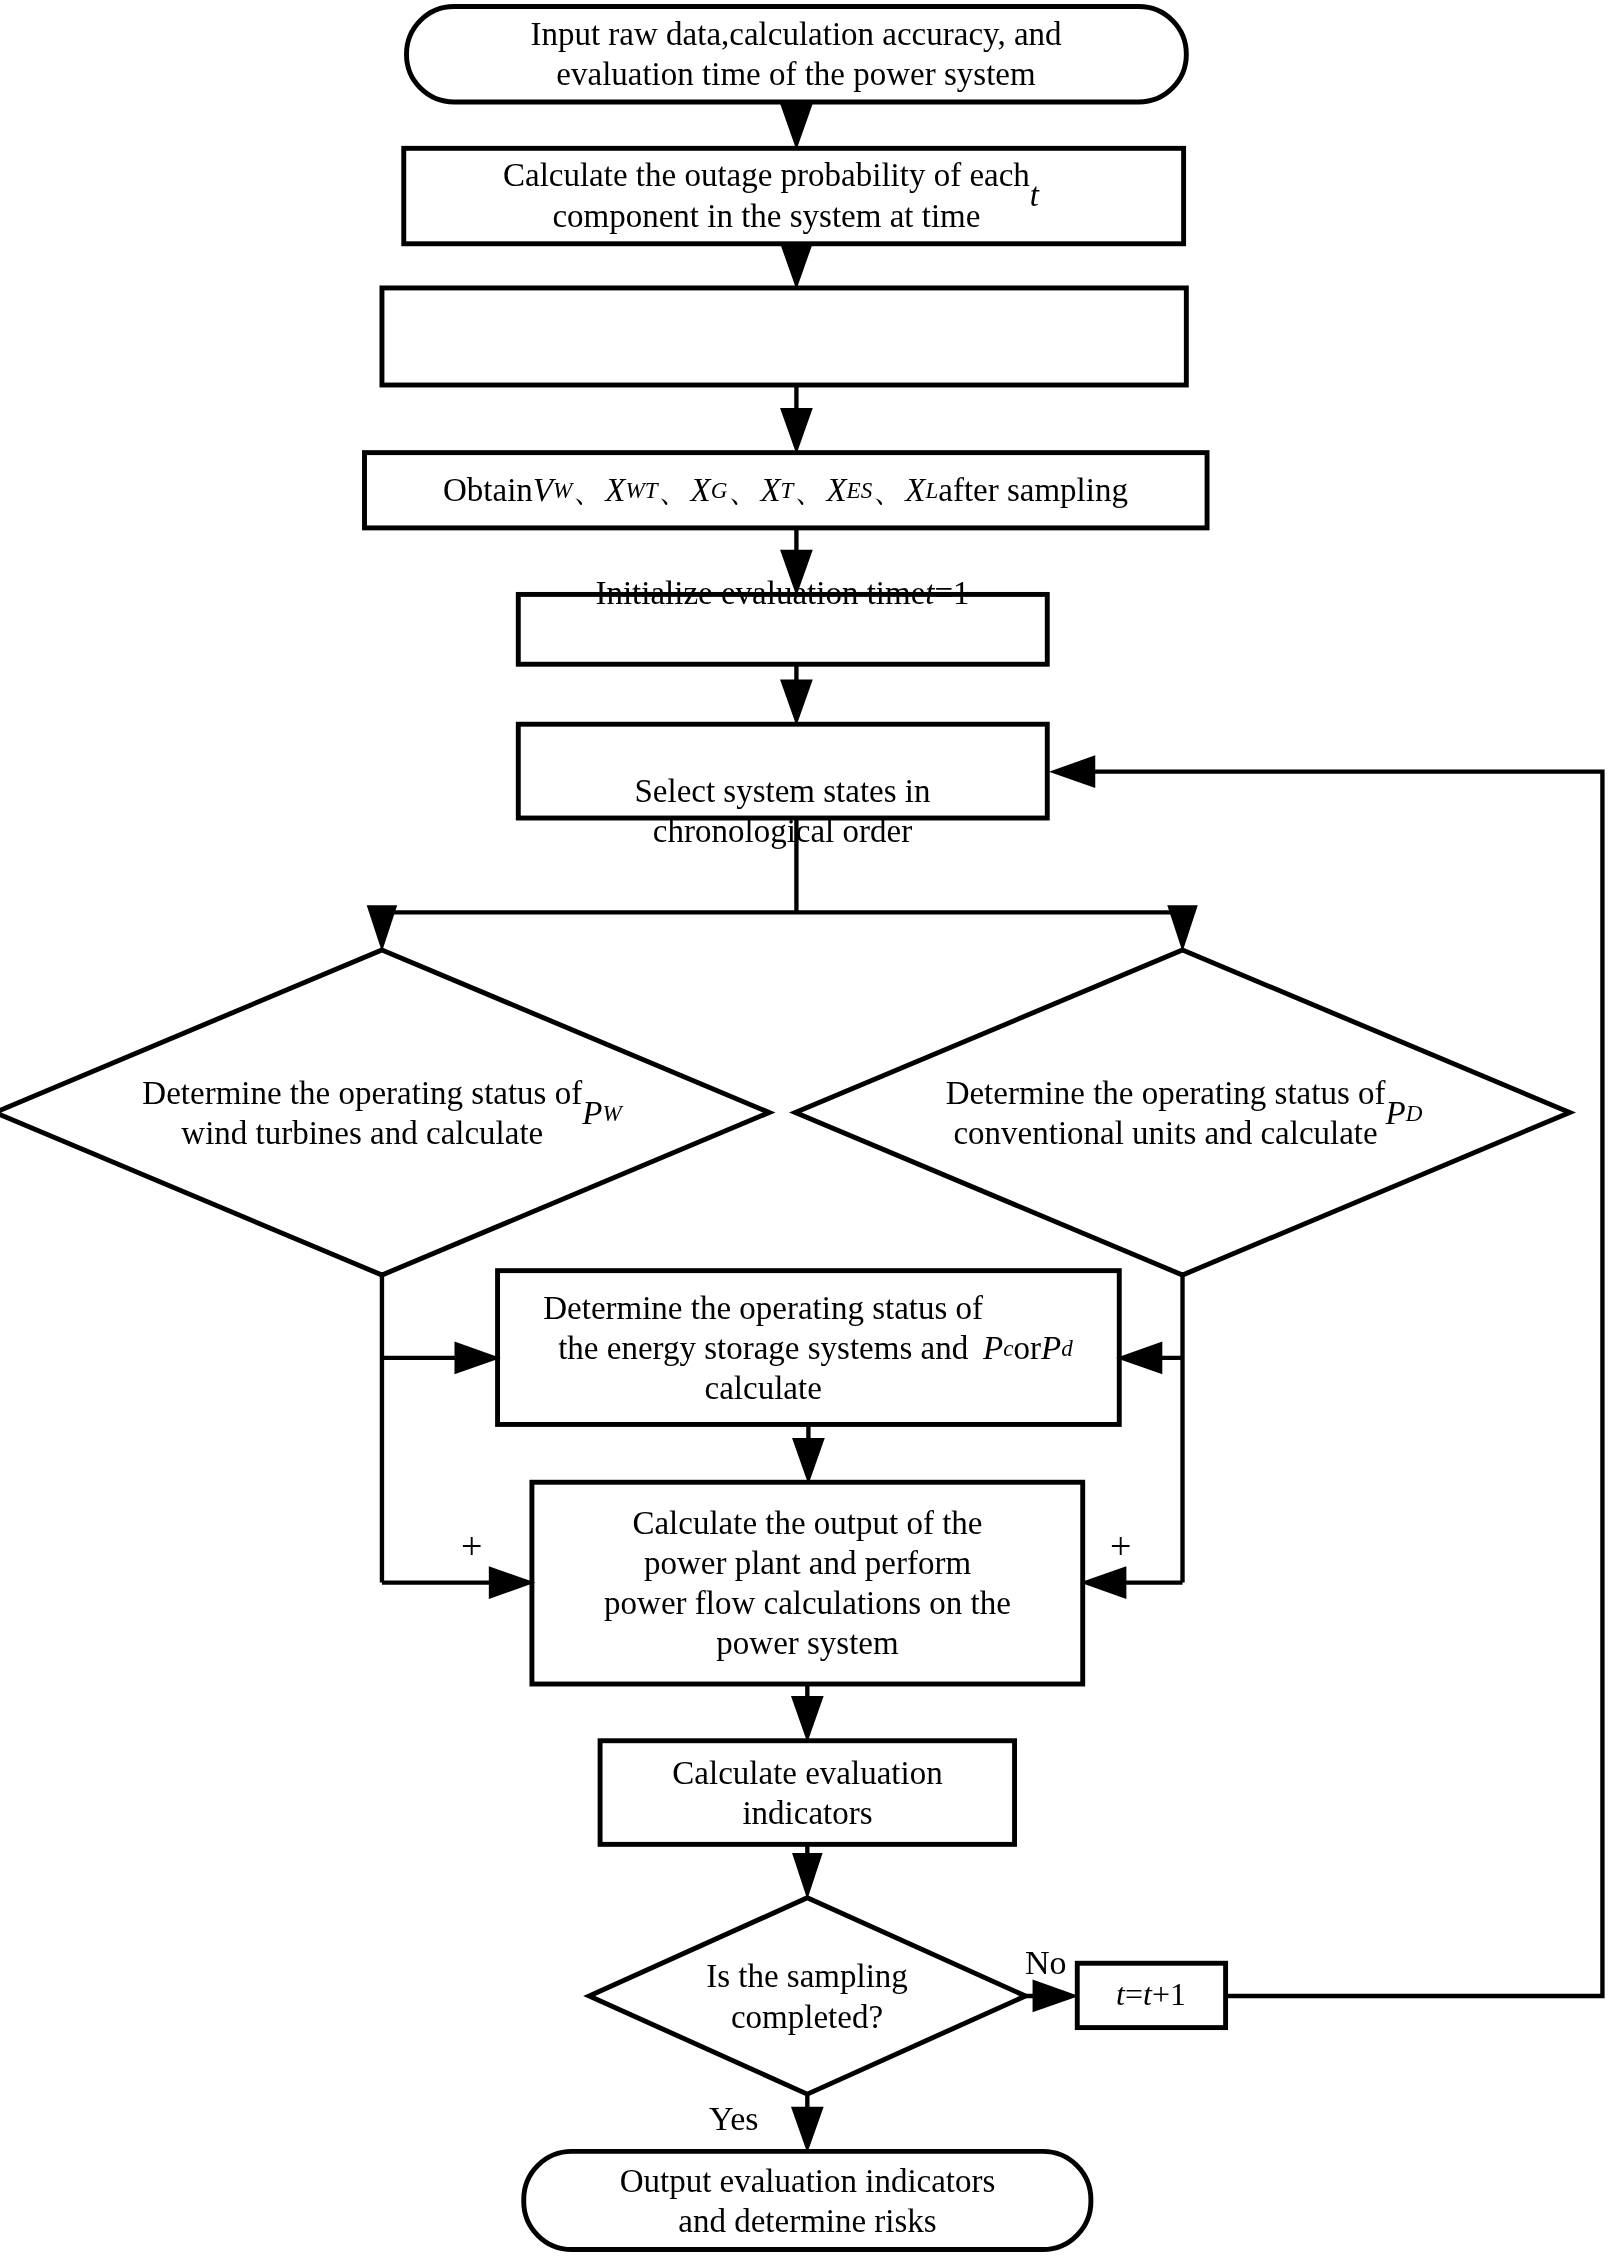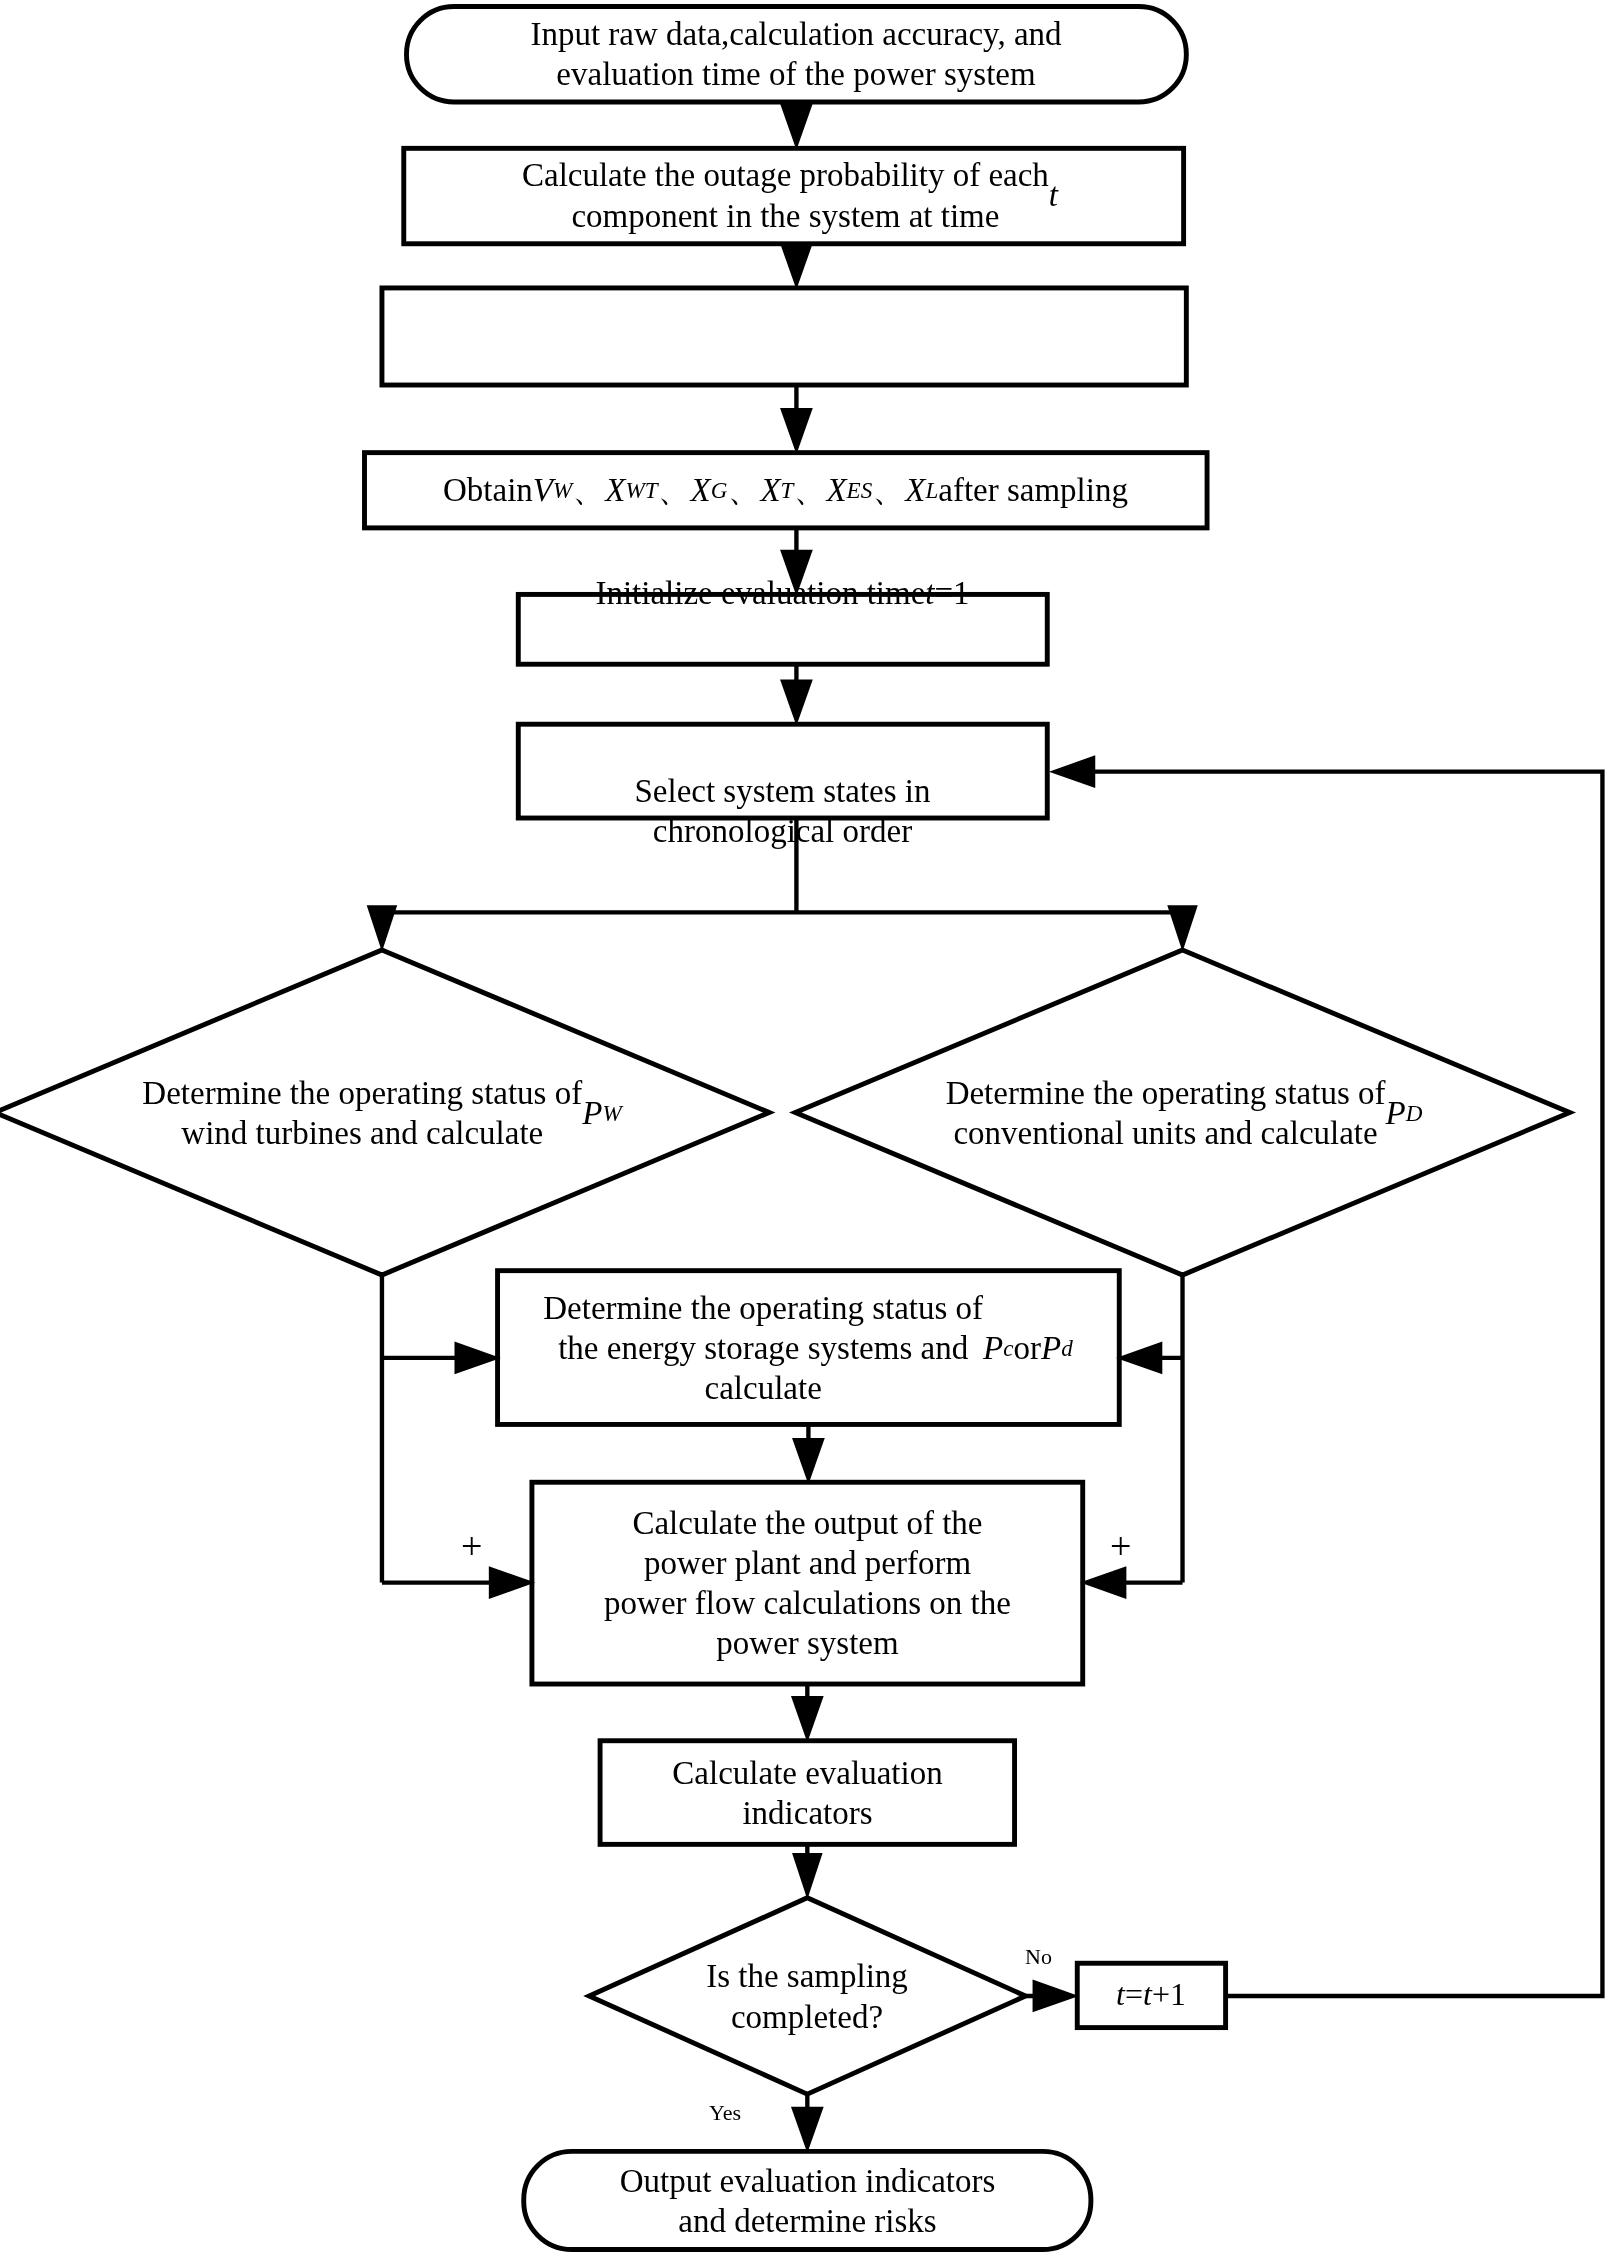--- a/index.html
+++ b/index.html
@@ -50,21 +50,21 @@
     color: #000000;
     line-height: 1.22;
     pointer-events: none;
     white-space: pre-line;
   }
   .t-big   { font-size: 33px; }
   .t-med   { font-size: 32px; }
   .edge-label {
     position: absolute;
     font-family: "Liberation Serif", "DejaVu Serif", serif;
-    font-size: 22px;
+    font-size: 34px;
     color: #000000;
   }
   .plus-label {
     position: absolute;
     font-family: "Liberation Serif", "DejaVu Serif", serif;
     font-size: 38px;
     color: #000000;
     line-height: 1;
   }
   sub { font-size: 0.70em; vertical-align: -0.22em; }
@@ -161,21 +161,21 @@
     <polygon class="arrowhead" points="1923,1415 2008,1385 2008,1445"></polygon>
 
     <line class="conn" x1="1480" y1="3840" x2="1480" y2="3905"></line>
     <polygon class="arrowhead" points="1480,3948 1450,3863 1510,3863"></polygon>
 
   </svg>
 
   <div class="node-text t-big" style="left:406px; top:6.5px; width:780px; height:95px;">Input raw data,calculation accuracy, and
 evaluation time of the power system</div>
 
-  <div class="node-text t-big" style="left:400px; top:148px; width:780px; height:95px;">Calculate the outage probability of each
+  <div class="node-text t-big" style="left:381px; top:148px; width:780px; height:95px;">Calculate the outage probability of each
 component in the system at time <i>t</i></div>
 
 
   <div class="node-text t-big" style="left:364px; top:453px; width:843px; height:75px;">Obtain<i>V</i><sub><i>W</i></sub>、 <i>X</i><sub><i>WT</i></sub>、 <i>X</i><sub><i>G</i></sub>、 <i>X</i><sub><i>T</i></sub>、 <i>X</i><sub><i>ES</i></sub>、 <i>X</i><sub><i>L</i></sub> after sampling</div>
 
   <div class="node-text t-big" style="left:518px; top:558px; width:529px; height:70px;">Initialize evaluation time <i>t</i>=1</div>
 
   <div class="node-text t-big" style="left:518px; top:764px; width:529px; height:94px;">Select system states in
 chronological order</div>
 

